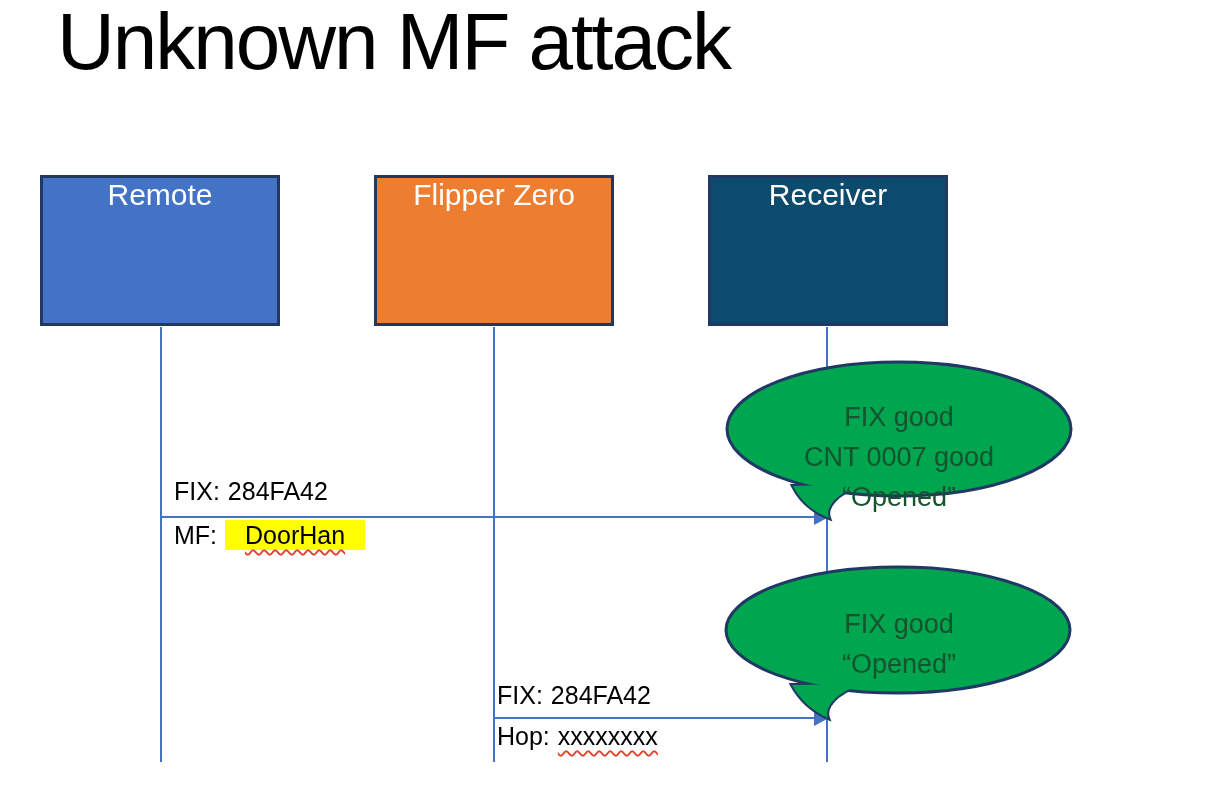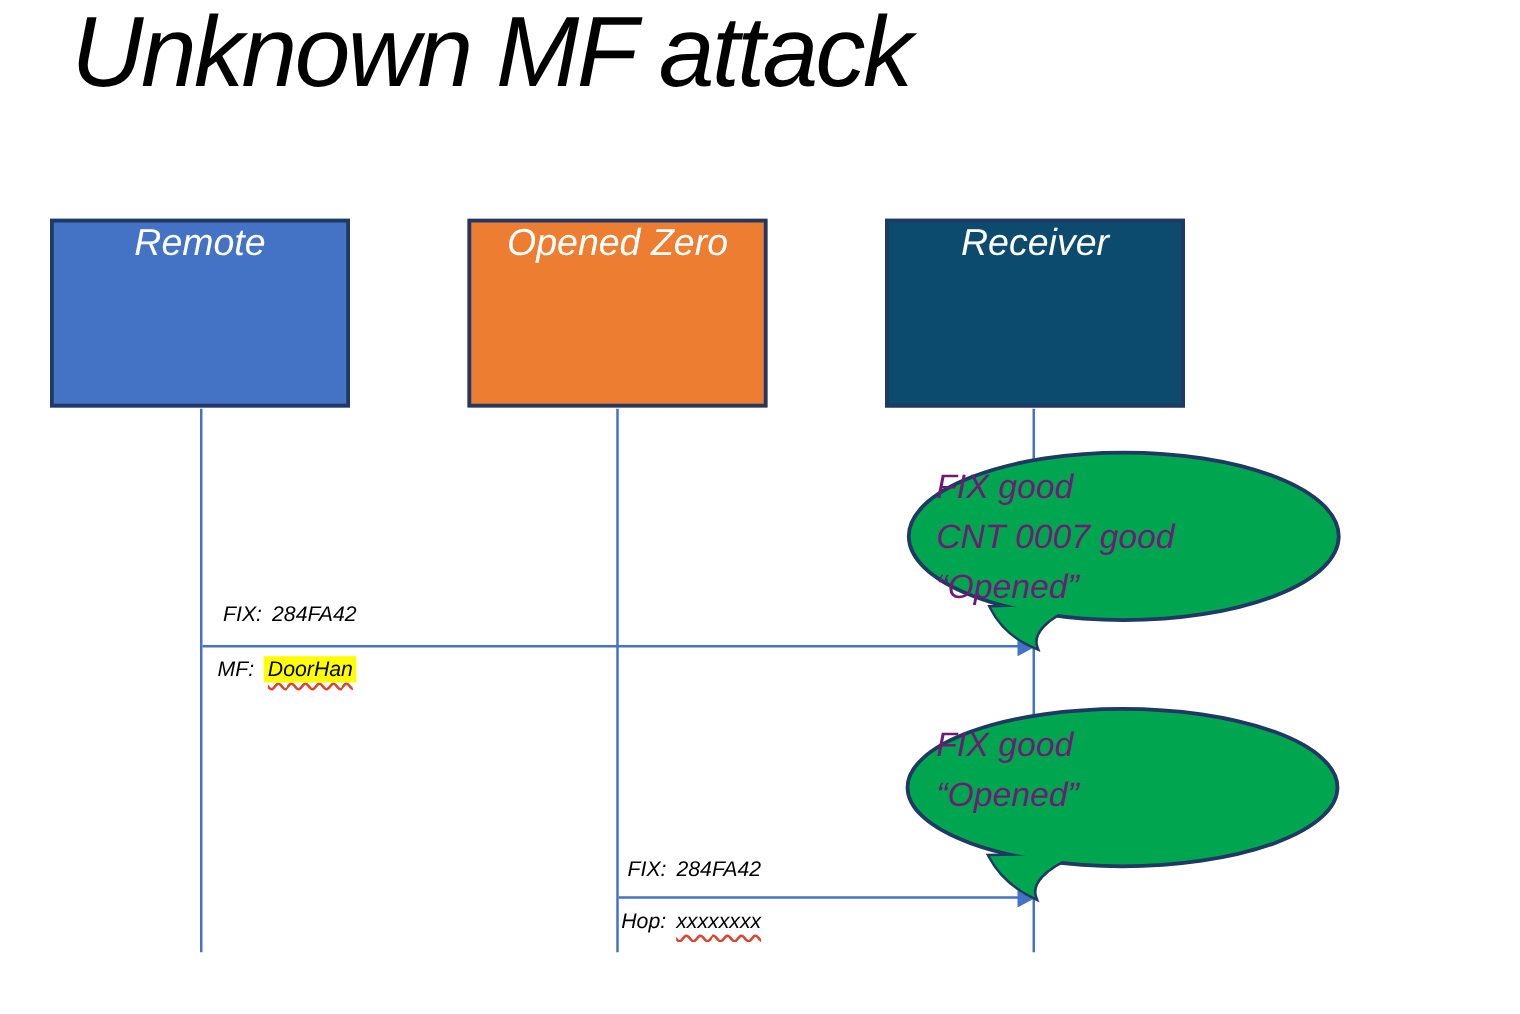--- a/index.html
+++ b/index.html
@@ -7,21 +7,20 @@
     padding: 0;
     background: #ffffff;
     font-family: "Liberation Sans", sans-serif;
   }
   .slide {
     position: relative;
     width: 1216px;
     height: 762px;
     background: #ffffff;
     overflow: hidden;
-    font-style: italic;
   }
   .slide-title {
     position: absolute;
     left: 57px;
     top: -4px;
     margin: 0;
     font-size: 80px;
     font-weight: 300;
     letter-spacing: -2px;
     color: #000000;
@@ -50,51 +49,51 @@
     font-size: 30px;
     white-space: nowrap;
   }
   .actor-remote   { left: 40px;  background: #4472C4; }
   .actor-flipper  { left: 374px; background: #ED7D31; }
   .actor-receiver { left: 708px; background: #0c4a6e; }
 
   .msg-block {
     position: absolute;
     color: #000000;
-    font-size: 17px;
+    font-size: 25px;
     line-height: 29px;
     white-space: nowrap;
-    text-align: right;
   }
   .msg-block-1 { left: 174px; top: 477px; }
   .msg-block-2 { left: 497px; top: 681px; }
   .msg-line-1 { margin-bottom: 15px; }
   .msg-block-2 .msg-line-1 { margin-bottom: 12px; }
   .msg-line-2 { margin-bottom: 10px; }
   .msg-label { margin-right: 8px; }
   .hl {
     background: #FFFF00;
-    padding: 1px 3px;
+    padding: 1px 20px;
   }
   .squiggle {
     text-decoration-line: underline;
     text-decoration-style: wavy;
     text-decoration-color: #E0432D;
     text-decoration-thickness: 2px;
     text-underline-offset: 5px;
   }
   .bubble-text {
     position: absolute;
     left: 749px;
     width: 300px;
-    text-align: left;
-    color: #701a75;
+    text-align: center;
+    color: #14532d;
     font-size: 27px;
     line-height: 40px;
     white-space: nowrap;
+    margin-top: 28px;
   }
   .bubble-text-1 { top: 369px; }
   .bubble-text-2 { top: 576px; }
 </style>
 </head>
 <body>
 
 <div class="slide">
 
   <h1 class="slide-title">Unknown MF attack</h1>
@@ -121,21 +120,21 @@
       <path d="M 792 685 C 800 700, 813 711, 828 718 C 824 707, 835 694, 861 684 Z" fill="#00A550" stroke="#1F3864" stroke-width="4"></path>
       <ellipse cx="898" cy="630" rx="172" ry="63" fill="#00A550" stroke="#1F3864" stroke-width="3"></ellipse>
       <path d="M 792 685 C 800 700, 813 711, 828 718 C 824 707, 835 694, 861 684 Z" fill="#00A550" stroke="none"></path>
     </g>
   </svg>
 
   <div class="actor actor-remote">
     <span class="actor-label">Remote</span>
   </div>
   <div class="actor actor-flipper">
-    <span class="actor-label">Opened Zero</span>
+    <span class="actor-label">Flipper Zero</span>
   </div>
   <div class="actor actor-receiver">
     <span class="actor-label">Receiver</span>
   </div>
 
   <div class="msg-block msg-block-1">
     <div class="msg-line-1">
       <span class="msg-label">FIX:</span><span>284FA42</span>
     </div>
     <div class="msg-line-3">

